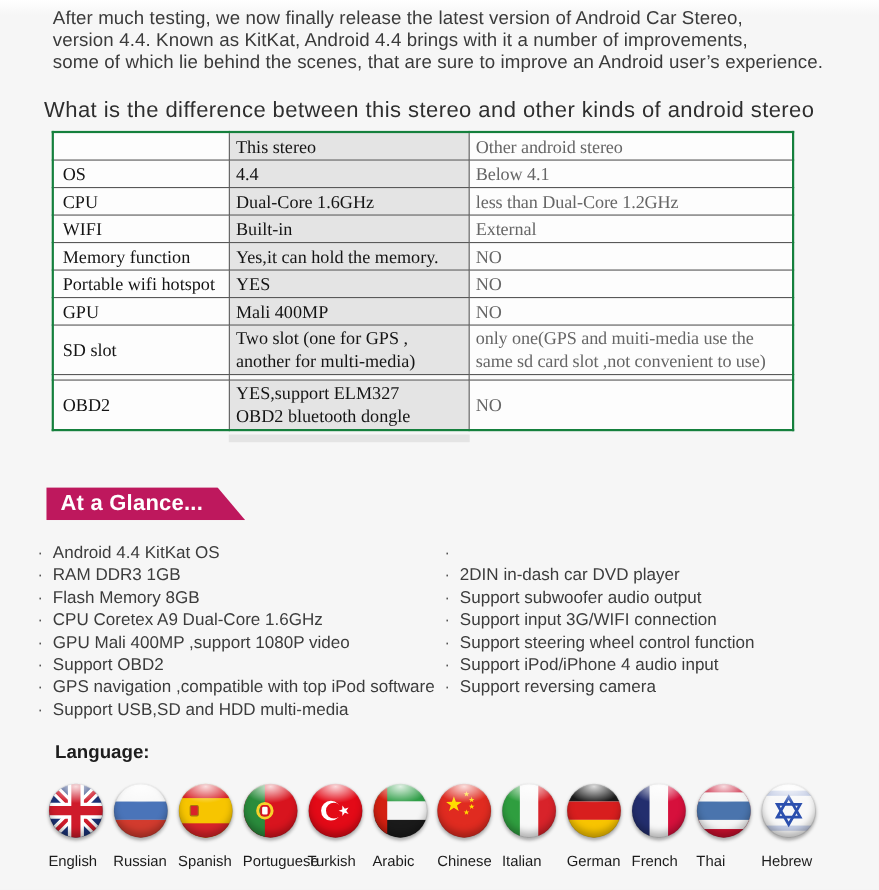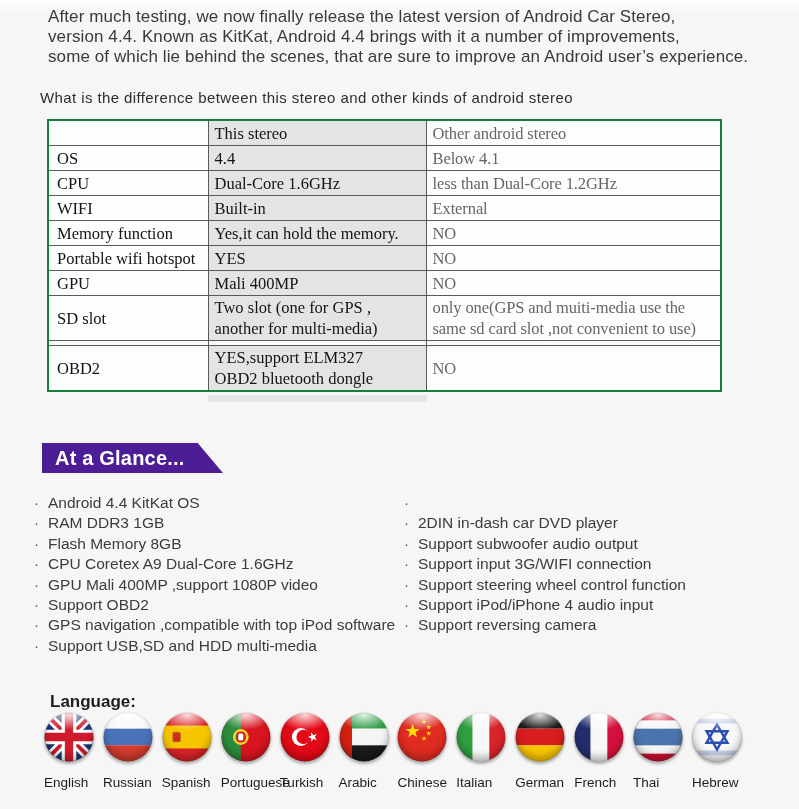--- a/index.html
+++ b/index.html
@@ -10,21 +10,21 @@
     -webkit-font-smoothing:antialiased;
   }
   body::before{content:"";position:absolute;left:0;top:0;width:799px;height:14px;
     background:linear-gradient(#ffffff,#f6f6f6);pointer-events:none;}
 
   
   .intro{position:absolute;left:48px;top:7px;font-size:17px;line-height:20px;
     color:#3a3a3a;letter-spacing:0.1px;white-space:nowrap;}
 
   
-  .diff-heading{position:absolute;left:40px;top:89px;font-size:15px;color:#2e2e2e;
+  .diff-heading{position:absolute;left:40px;top:89px;font-size:20px;color:#2e2e2e;
     letter-spacing:0.4px;white-space:nowrap;}
 
   
   .cmp-table{position:absolute;left:47px;top:119px;border-collapse:collapse;
     font-family:"Liberation Serif",serif;font-size:16.5px;line-height:21px;
     border:2px solid #15803d;table-layout:fixed;}
   .cmp-table col.w0{width:160px;} .cmp-table col.w1{width:218px;} .cmp-table col.w2{width:295px;}
   .cmp-table th,.cmp-table td{border:1px solid #595959;text-align:left;vertical-align:middle;
     padding:1px 6px;height:22px;background:#fdfdfd;white-space:pre-line;overflow:hidden;}
   .cmp-table th{font-weight:normal;}
@@ -41,21 +41,21 @@
     box-sizing:border-box;letter-spacing:0.2px;}
 
   
   .glance-cols{position:absolute;left:34px;top:493px;display:flex;}
   .glance-list{list-style:none;margin:0;padding:0;font-size:15.5px;color:#3c3c3c;}
   .glance-list.left{width:370px;}
   .glance-list li{line-height:20.4px;display:flex;align-items:baseline;white-space:nowrap;}
   .glance-list .dot{color:#555;margin-right:9px;font-size:15px;flex:0 0 auto;}
 
   
-  .lang-heading{position:absolute;left:50px;top:692px;font-size:17px;font-weight:bold;color:#1d1d1d;}
+  .lang-heading{position:absolute;left:50px;top:674px;font-size:17px;font-weight:bold;color:#1d1d1d;}
   .flags-row{position:absolute;left:44px;top:712px;width:706px;display:flex;justify-content:space-between;}
   .flag-item{width:58px;display:flex;flex-direction:column;align-items:flex-start;}
   .flag-circle{position:relative;width:50px;height:50px;border-radius:50%;
     box-shadow:0 2px 3px rgba(0,0,0,.3);}
   .flag-circle svg{display:block;border-radius:50%;}
   .flag-circle::before{content:"";position:absolute;inset:0;border-radius:50%;
     background:radial-gradient(ellipse 70% 42% at 50% 6%,rgba(255,255,255,.85),rgba(255,255,255,0) 72%);
     pointer-events:none;}
   .flag-circle::after{content:"";position:absolute;inset:0;border-radius:50%;
     box-shadow:inset 0 -5px 7px rgba(0,0,0,.28), inset 0 1px 1px rgba(255,255,255,.65),
@@ -133,21 +133,21 @@
       <tr>
         <td class="c0">OBD2</td>
         <td class="c1">YES,support ELM327
 OBD2 bluetooth dongle</td>
         <td class="c2">NO</td>
       </tr>
     </tbody>
 </table>
 <div class="table-tab"></div>
 
-<div class="banner" style="background: #4c1d95;">At a Glance...</div>
+<div class="banner" style="background: #be185d;">At a Glance...</div>
 
 <div class="glance-cols">
   <ul class="glance-list left">
       <li>
         <span class="dot">·</span>
         <span class="txt">Android 4.4 KitKat OS</span>
       </li>
       <li>
         <span class="dot">·</span>
         <span class="txt">RAM DDR3 1GB</span>

